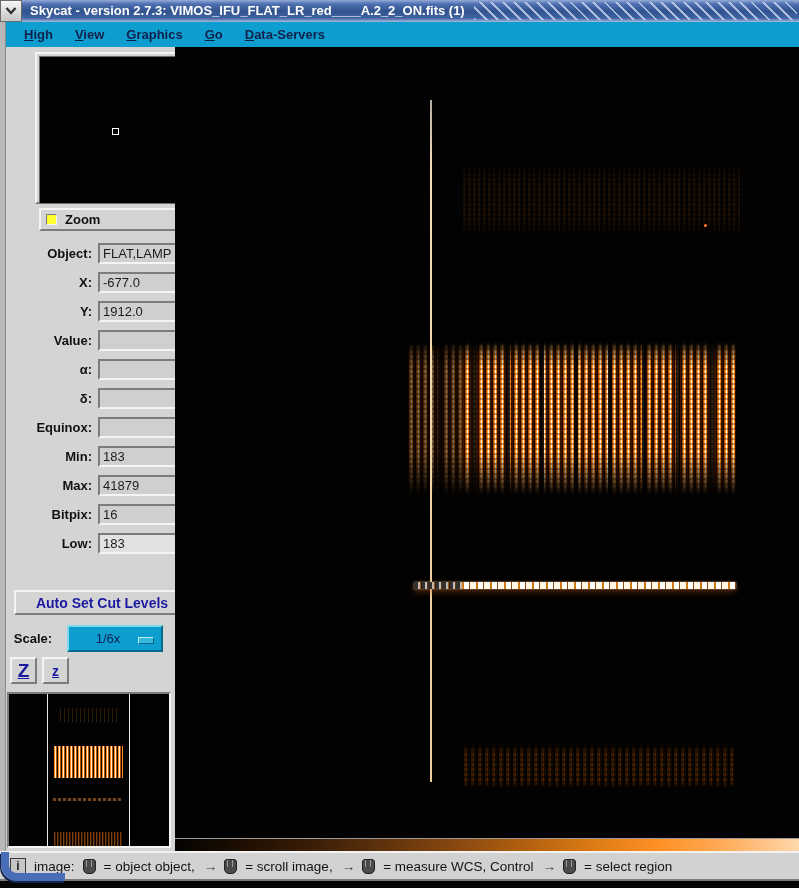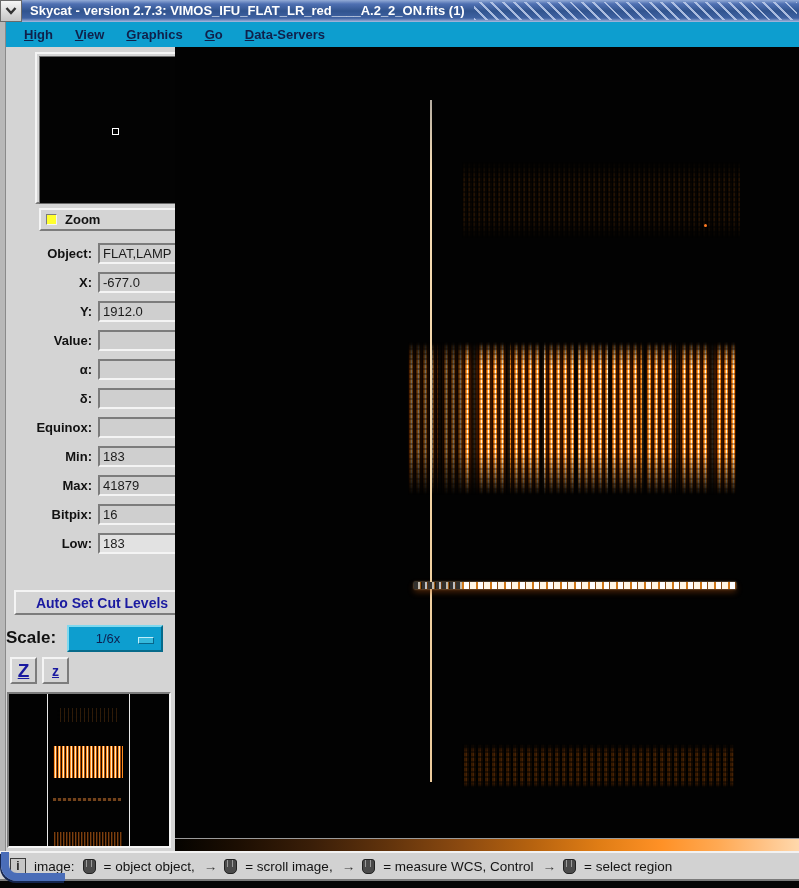--- a/index.html
+++ b/index.html
@@ -49,21 +49,21 @@
   .frow { display:flex; align-items:center; height:29px; padding-left:6px; }
   .flabel { width:56px; text-align:right; font-weight:bold; font-size:13px; color:#111; margin-right:6px; flex:none; }
   .fentry { width:88px; height:21px; background:#cfcfcf; border:2px solid; border-color:#7c7c7c #f4f4f4 #f4f4f4 #7c7c7c;
     font-size:13px; color:#1c1c1c; line-height:17px; padding:0 3px; overflow:hidden; white-space:nowrap; }
   .fentry.editable { background:#e2e2e2; }
 
   .auto-btn { position:absolute; left:8px; top:543px; width:176px; height:25px; background:#d4d4d4;
     color:#1a1aa0; font-weight:bold; font-size:14px; display:flex; align-items:center; justify-content:center; cursor:pointer; }
 
   .scale-row { position:absolute; left:0; top:577px; width:169px; height:28px; display:flex; align-items:center; }
-  .scale-label { width:54px; text-align:left; font-weight:bold; font-size:17px; color:#111; margin-right:7px; }
+  .scale-label { width:54px; text-align:center; font-weight:bold; font-size:13px; color:#111; margin-right:7px; }
   .scale-menu { position:relative; width:96px; height:27px; background:#0d9ecf;
     border:2px solid; border-color:#7fd8ee #066a8a #066a8a #7fd8ee;
     display:flex; align-items:center; justify-content:center; cursor:pointer; }
   .scale-value { color:#0e2050; font-size:13px; margin-right:14px; }
   .mb-indicator { position:absolute; right:7px; top:10px; width:16px; height:7px; background:#35b9dc;
     border:1px solid; border-color:#bfeefb #07658a #07658a #bfeefb; }
 
   .zoom-btns { position:absolute; left:4px; top:610px; display:flex; gap:5px; }
   .zbtn { width:27px; height:27px; background:#d4d4d4; color:#1a1aa0; font-weight:bold;
     display:flex; align-items:center; justify-content:center; cursor:pointer; text-decoration:underline; }

